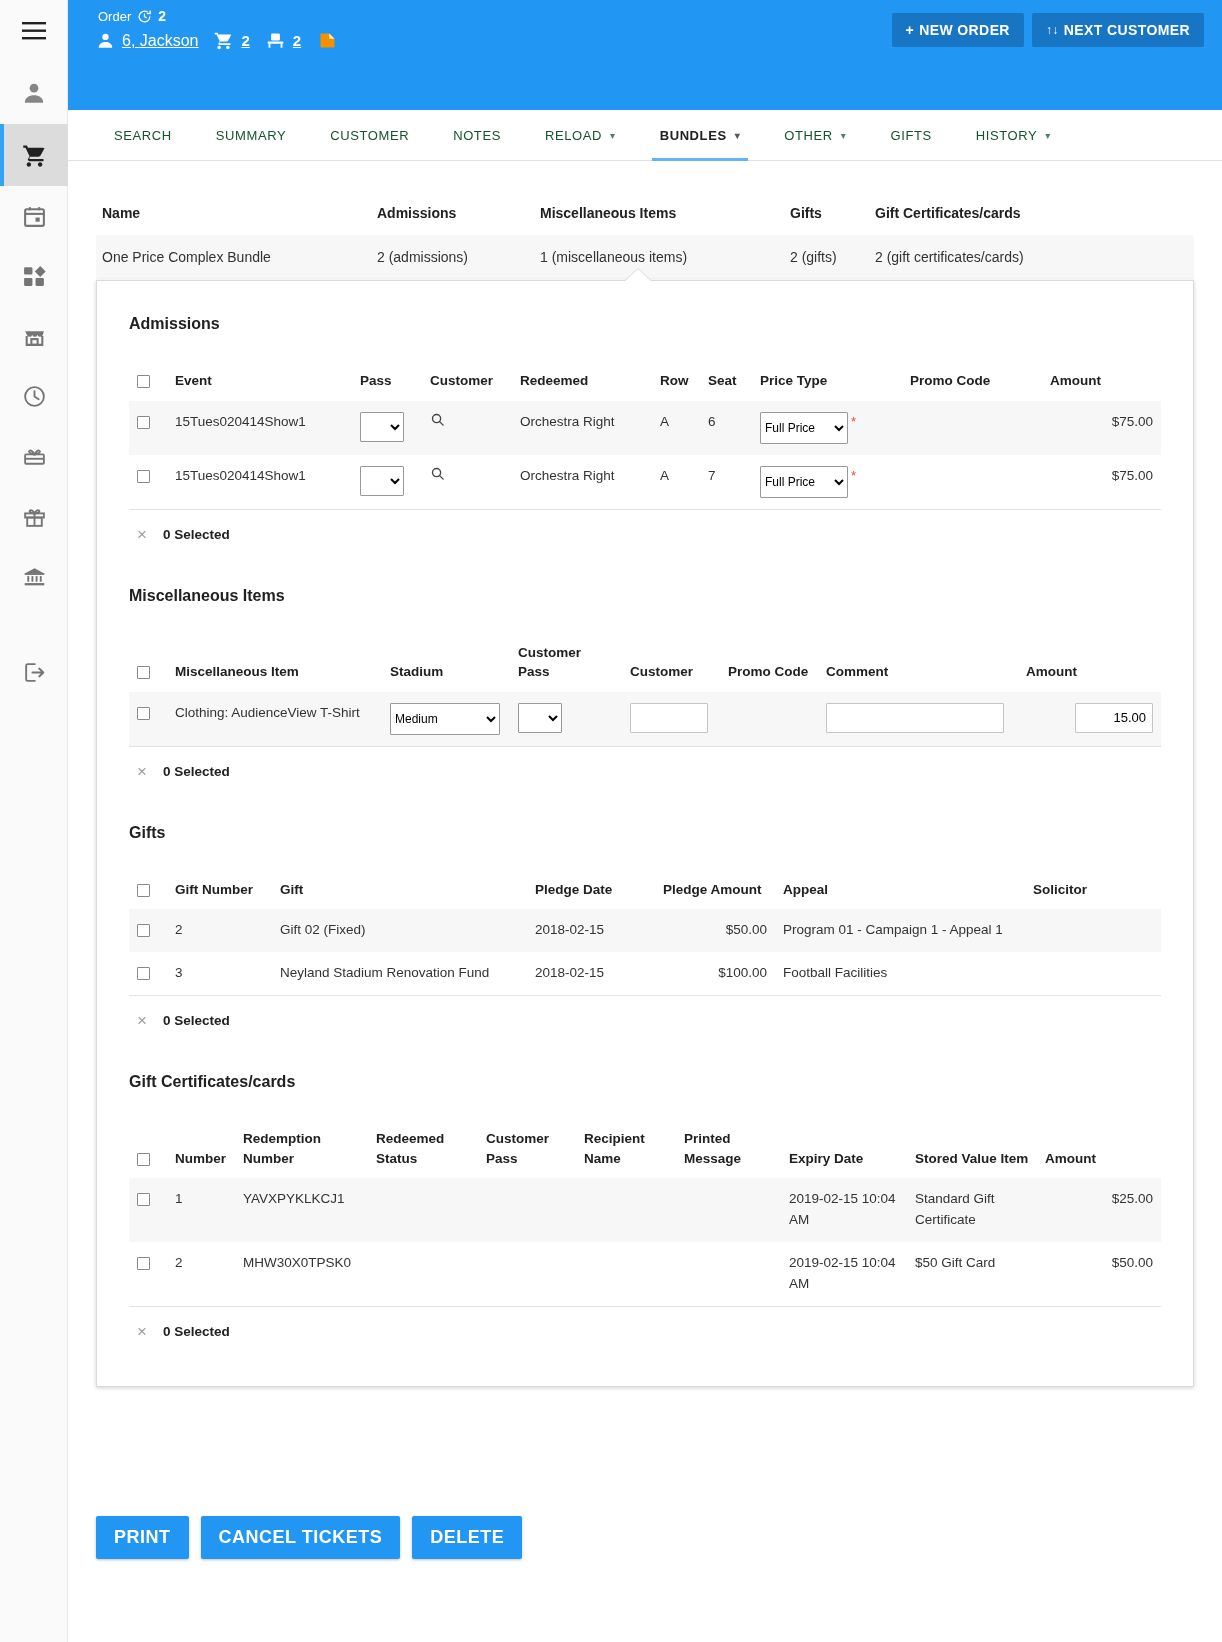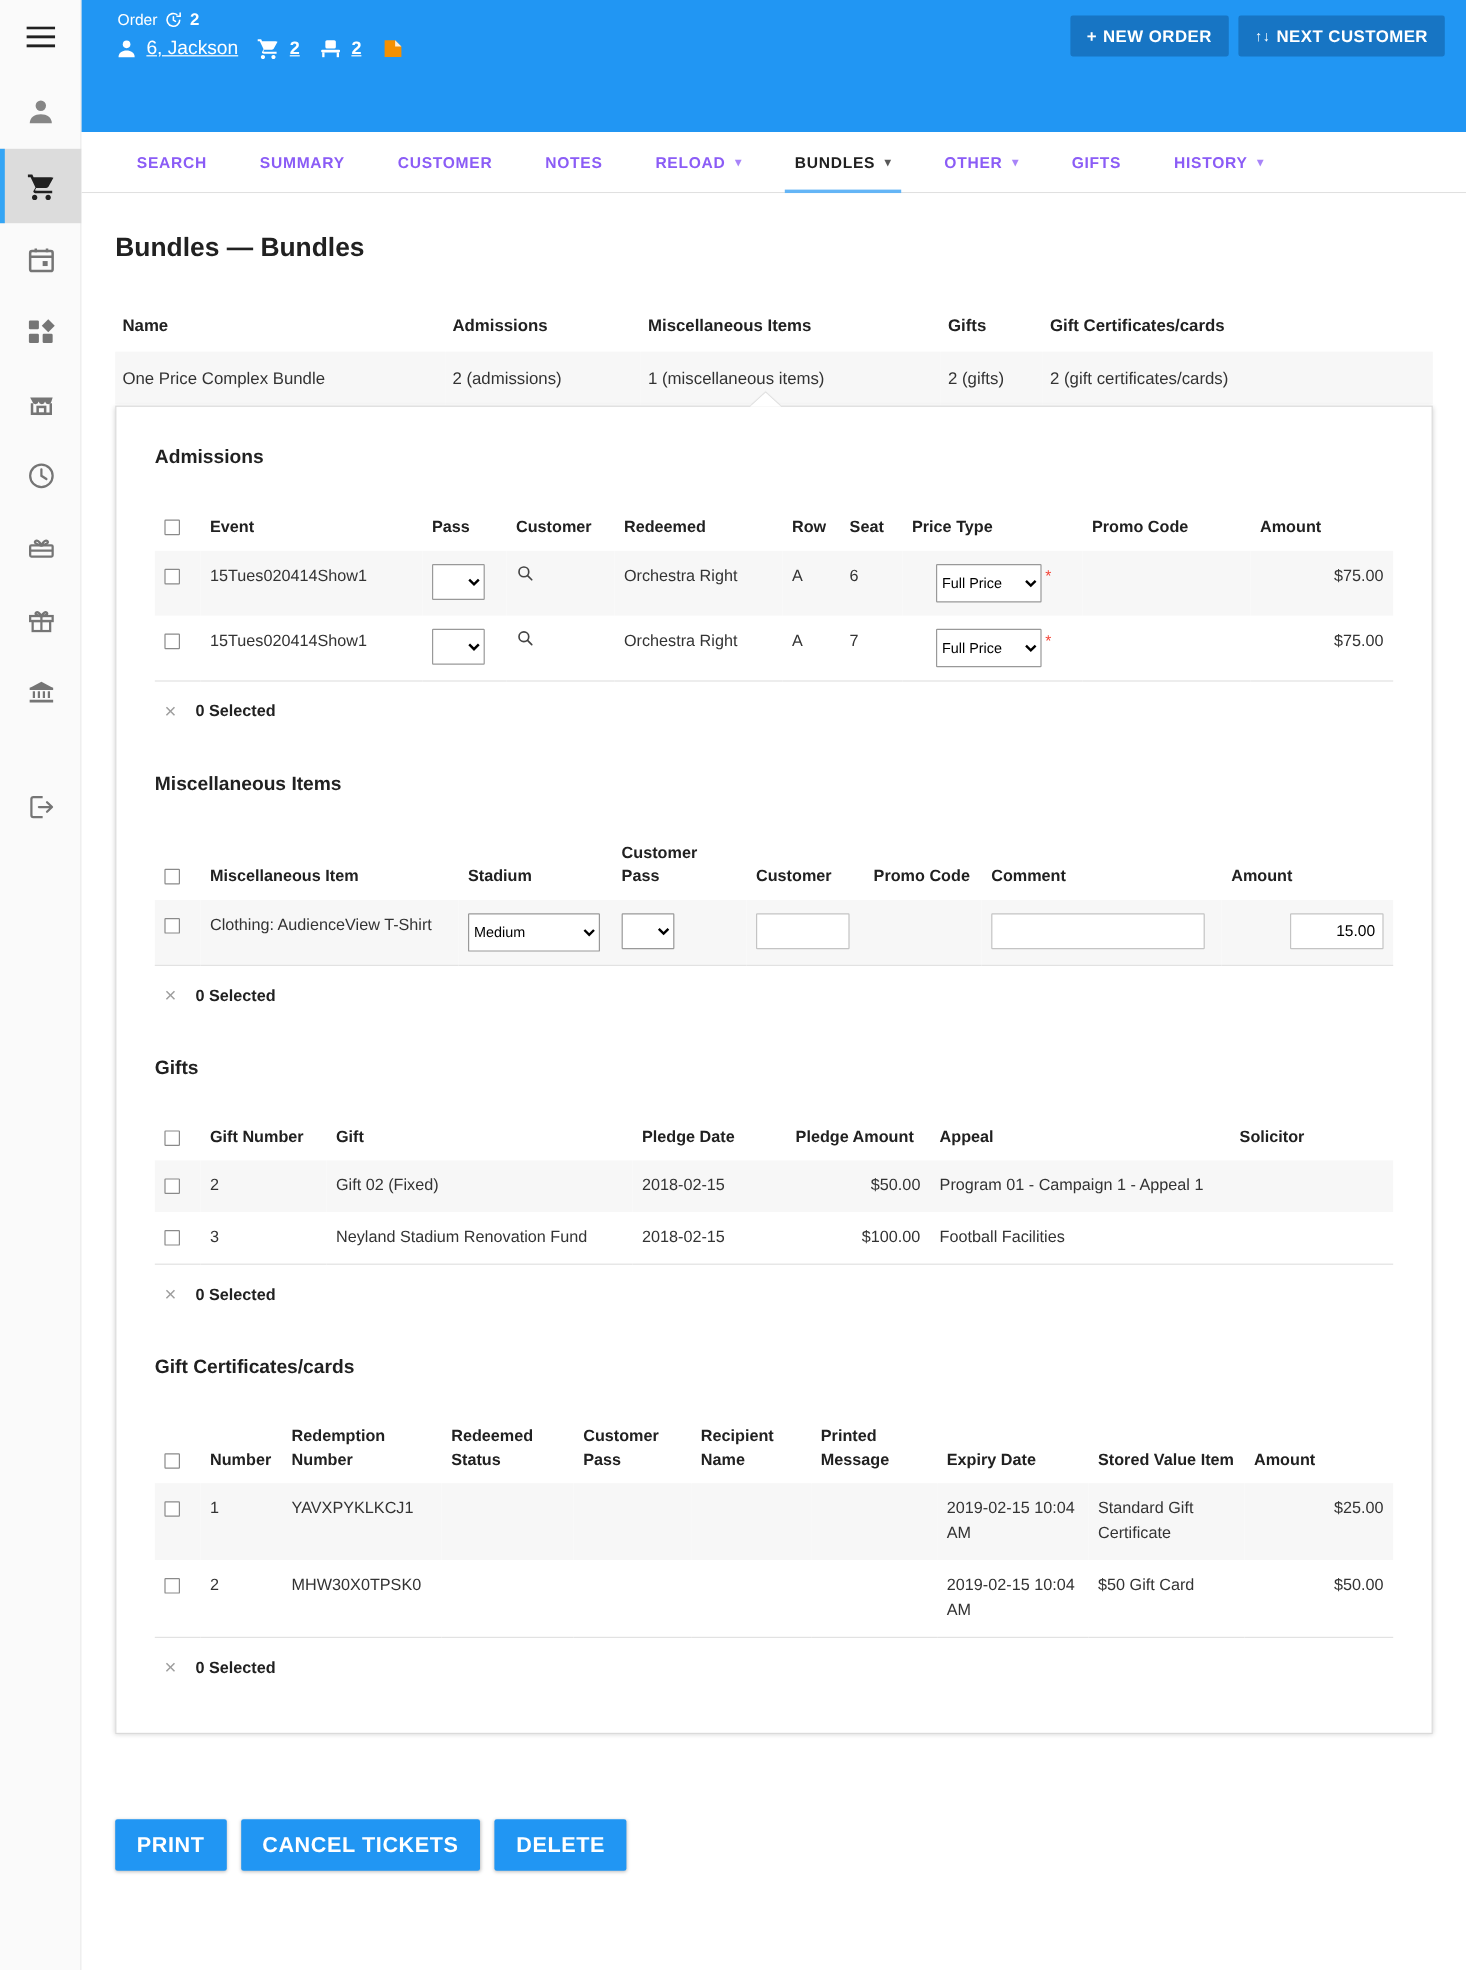--- a/index.html
+++ b/index.html
@@ -68,21 +68,21 @@
 
   
   #tabbar {
     position:absolute; left:68px; top:110px; width:1154px; height:51px;
     background:#fff; border-bottom:1px solid #e0e0e0;
     display:flex; align-items:center; padding-left:24px;
   }
   .tab {
     position:relative; height:51px; display:flex; align-items:center; gap:8px;
     padding:0 22px; cursor:pointer;
-    color:#8b5cf6; font-size:13px; letter-spacing:.6px; font-weight:700;
+    color:#14532d; font-size:13px; letter-spacing:.6px; font-weight:400;
   }
   .tab.active { color:#212121; font-weight:bold; }
   .tab.active:after {
     content:""; position:absolute; left:14px; right:14px; bottom:0; height:3px; background:#64b5f6;
   }
   .caret { font-size:10px; opacity:.75; }
 
   
   #main {
     position:absolute; left:68px; top:161px; width:1154px; height:1481px;
@@ -146,21 +146,21 @@
     padding:16px 8px 0 8px; font-size:13.5px; color:#212121; font-weight:bold;
   }
   .xbtn { color:#9e9e9e; font-size:17px; cursor:pointer; line-height:1; font-weight:normal;}
 
   select.mini {
     width:44px; height:30px; font-size:12px; font-family:"Liberation Sans", sans-serif;
     border:1px solid #999; background:#fff; border-radius:1px;
   }
   select.pt {
     width:88px; height:32px; font-size:12px; font-family:"Liberation Sans", sans-serif;
-    border:1px solid #999; background:#fff; border-radius:1px;margin-left:20px;
+    border:1px solid #999; background:#fff; border-radius:1px;
   }
   select.opt {
     width:110px; height:32px; font-size:12px; font-family:"Liberation Sans", sans-serif;
     border:1px solid #999; background:#fff; border-radius:1px;
   }
   .req { color:#f44336; font-size:13px; vertical-align:top; margin-left:3px; }
   input.txt {
     height:30px; border:1px solid #c4c4c4; background:#fff; border-radius:1px;
     font-size:13px; font-family:"Liberation Sans", sans-serif; padding:0 6px;
   }
@@ -385,21 +385,20 @@
       <span>GIFTS</span>
     </div>
   <div class="tab">
       <span>HISTORY</span>
       <span class="caret">▾</span>
     </div>
 </div>
 
 <div id="main">
 
-  <h1 id="page-title">Bundles — Bundles</h1>
 
   <table class="grid" id="summary">
     <thead>
       <tr>
         <th style="width:275px">Name</th>
         <th style="width:163px">Admissions</th>
         <th style="width:250px">Miscellaneous Items</th>
         <th style="width:85px">Gifts</th>
         <th>Gift Certificates/cards</th>
       </tr>

